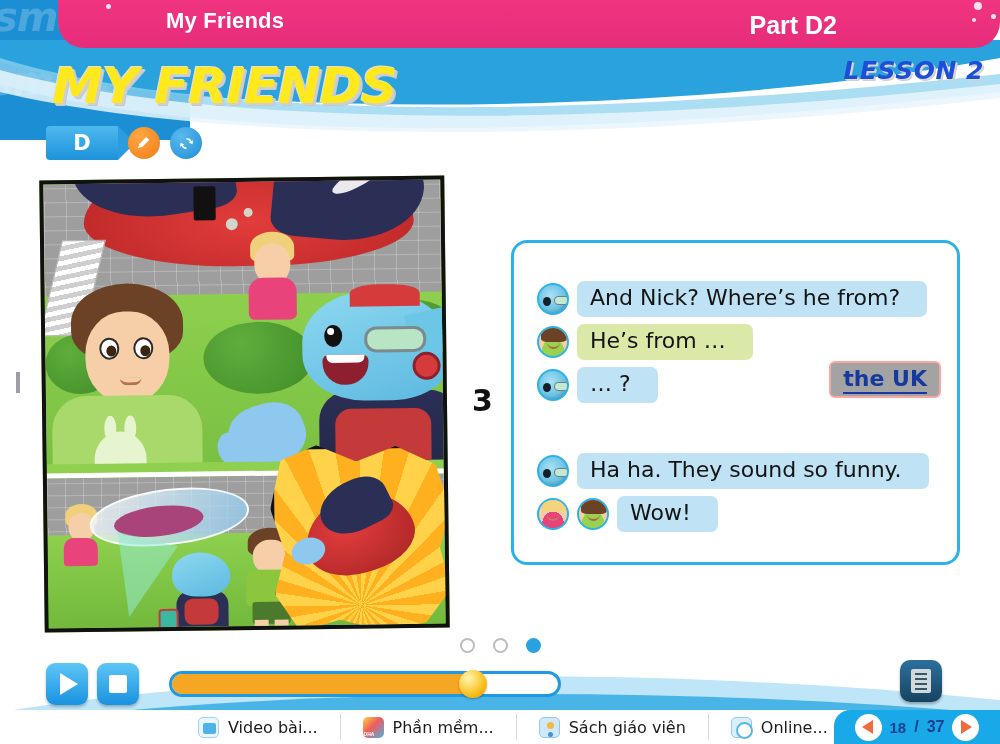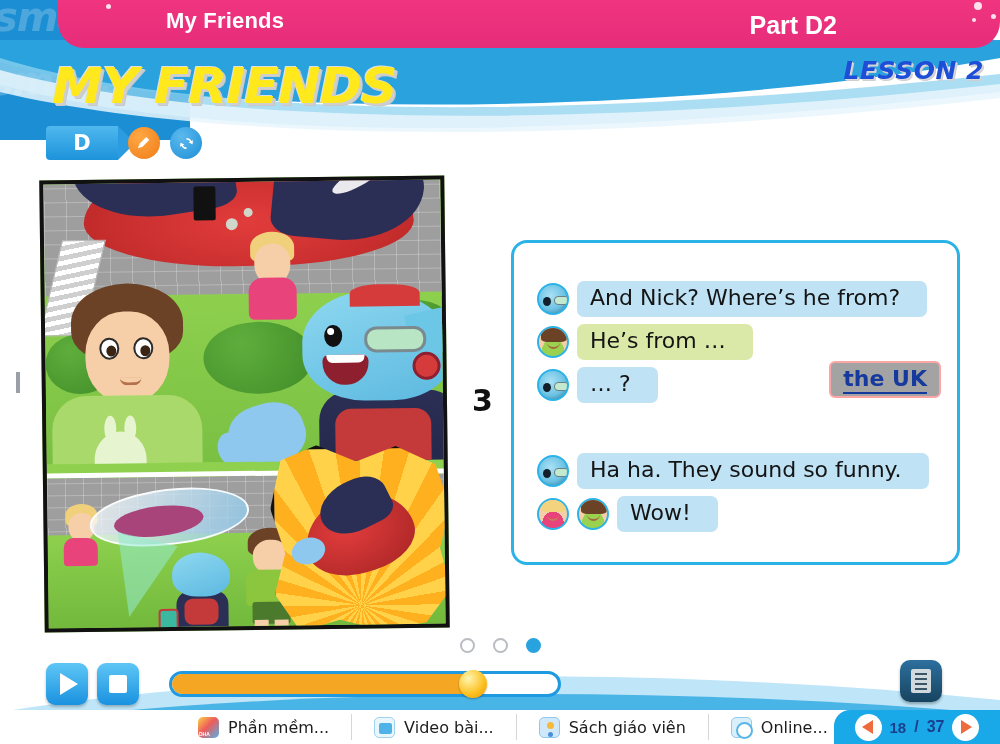--- a/index.html
+++ b/index.html
@@ -802,26 +802,26 @@
     <span class="script-glyph"></span>
   </div>
 
   <div class="nav-arrow nav-left">
     <span class="chev"></span>
   </div>
 
   <div class="taskbar">
     <div class="task-items">
       <div class="task-item">
+        <span class="task-icon ti-2"></span>
+        <span class="task-label">Video bài...</span>
+      </div>
+      <div class="task-item">
         <span class="task-icon ti-1"></span>
         <span class="task-label">Phần mềm...</span>
-      </div>
-      <div class="task-item">
-        <span class="task-icon ti-2"></span>
-        <span class="task-label">Video bài...</span>
       </div>
       <div class="task-item">
         <span class="task-icon ti-4"></span>
         <span class="task-label">Sách giáo viên</span>
       </div>
       <div class="task-item">
         <span class="task-icon ti-3"></span>
         <span class="task-label">Online...</span>
       </div>
     </div>

